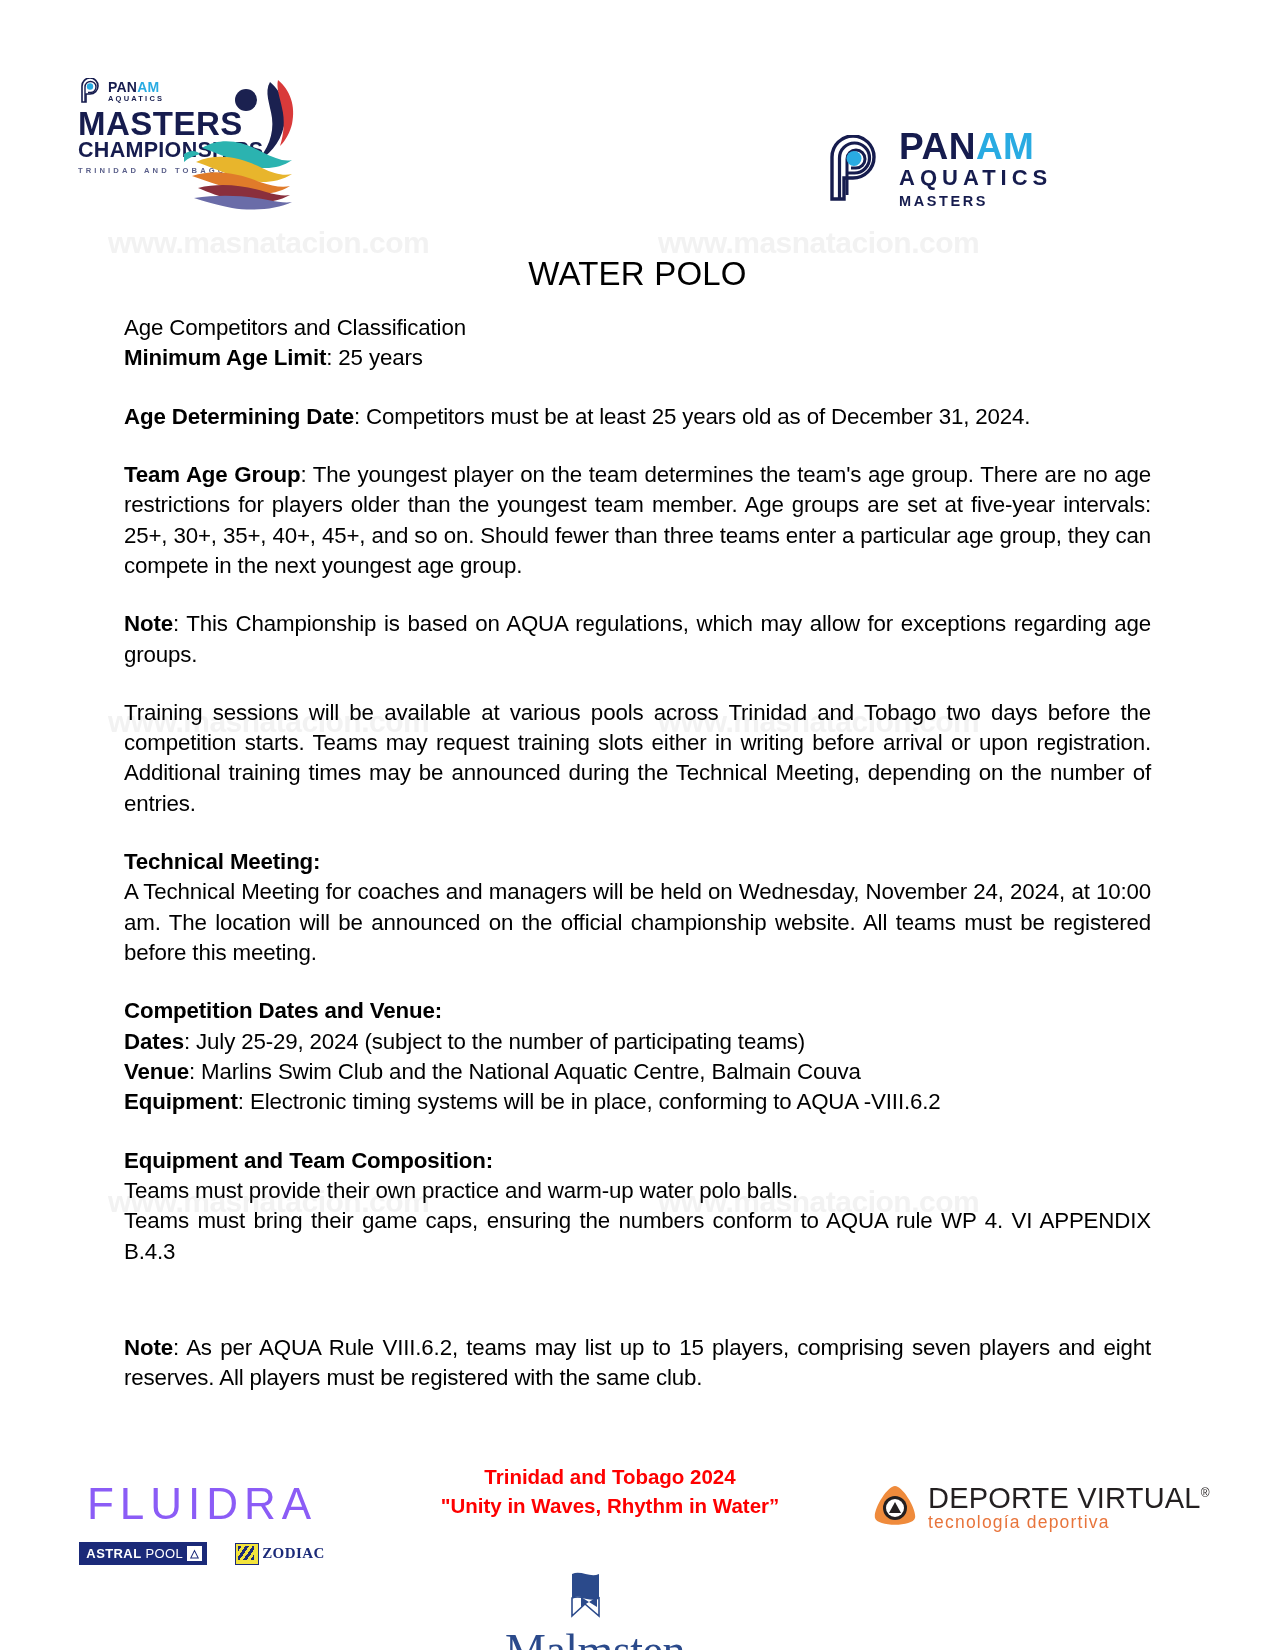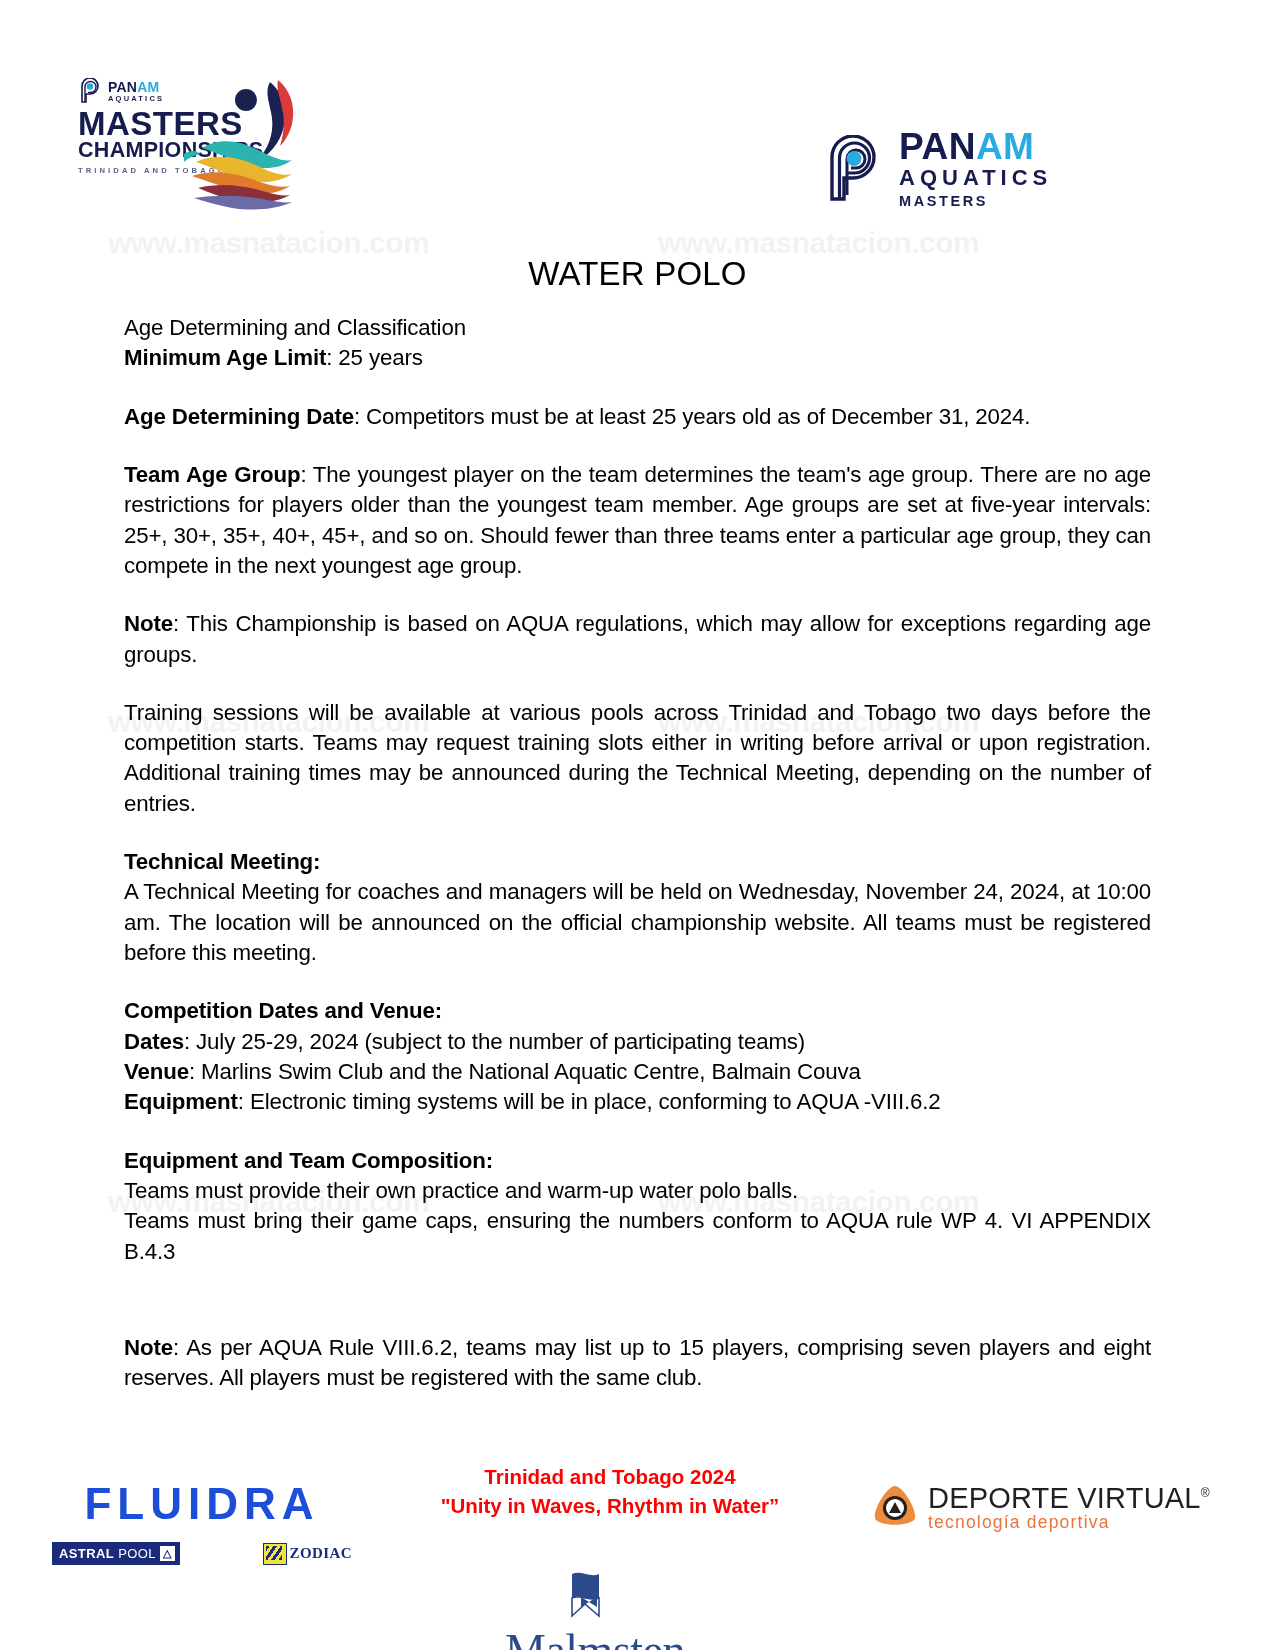--- a/index.html
+++ b/index.html
@@ -159,32 +159,32 @@
   
   .fluidra {
     position: absolute;
     left: 52px;
     top: 42px;
     width: 300px;
     text-align: center;
   }
   .fluidra-word {
     font-size: 44px;
-    font-weight: 700;
+    font-weight: 400;
     letter-spacing: 6px;
-    color: #1d4ed8;
+    color: #8b5cf6;
     line-height: 1;
     font-family: "Liberation Sans", sans-serif;
   }
   .fluidra-sub {
     margin-top: 16px;
     display: flex;
     gap: 28px;
     align-items: center;
-    justify-content: space-between;
+    justify-content: center;
   }
   .astral {
     background: #1b2a79;
     color: #ffffff;
     font-size: 13px;
     font-weight: 700;
     letter-spacing: 0.4px;
     padding: 4px 5px 4px 7px;
     display: flex;
     align-items: center;
@@ -338,21 +338,21 @@
       <div class="lr-t2">AQUATICS</div>
       <div class="lr-t3">MASTERS</div>
     </span>
   </div>
 </div>
 
 <div class="doc-title">WATER POLO</div>
 
 <div class="body-wrap">
 
-  <p class="para">Age Determining and Classification</p>
+  <p class="para">Age Competitors and Classification</p>
   <p class="para"><b>Minimum Age Limit</b><span>: 25 years</span></p>
 
   <div class="gap-md"></div>
   <p class="para"><b>Age Determining Date</b><span>: Competitors must be at least 25 years old as of December 31, 2024.</span></p>
 
   <div class="gap-md"></div>
   <p class="para just"><b>Team Age Group</b><span>: The youngest player on the team determines the team's age group. There are no age restrictions for players older than the youngest team member. Age groups are set at five-year intervals: 25+, 30+, 35+, 40+, 45+, and so on. Should fewer than three teams enter a particular age group, they can compete in the next youngest age group.</span></p>
 
   <div class="gap-md"></div>
   <p class="para just"><b>Note</b><span>: This Championship is based on AQUA regulations, which may allow for exceptions regarding age groups.</span></p>

